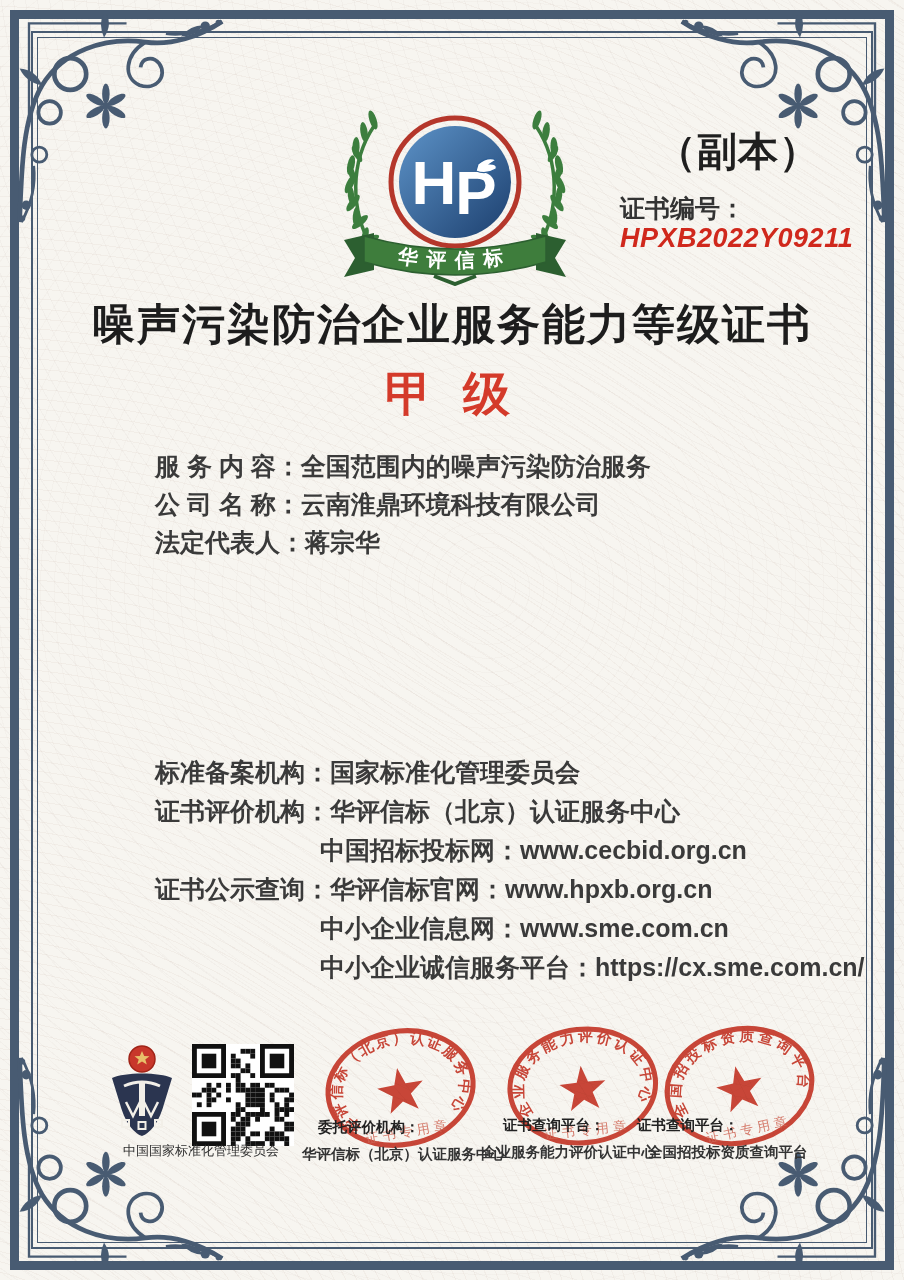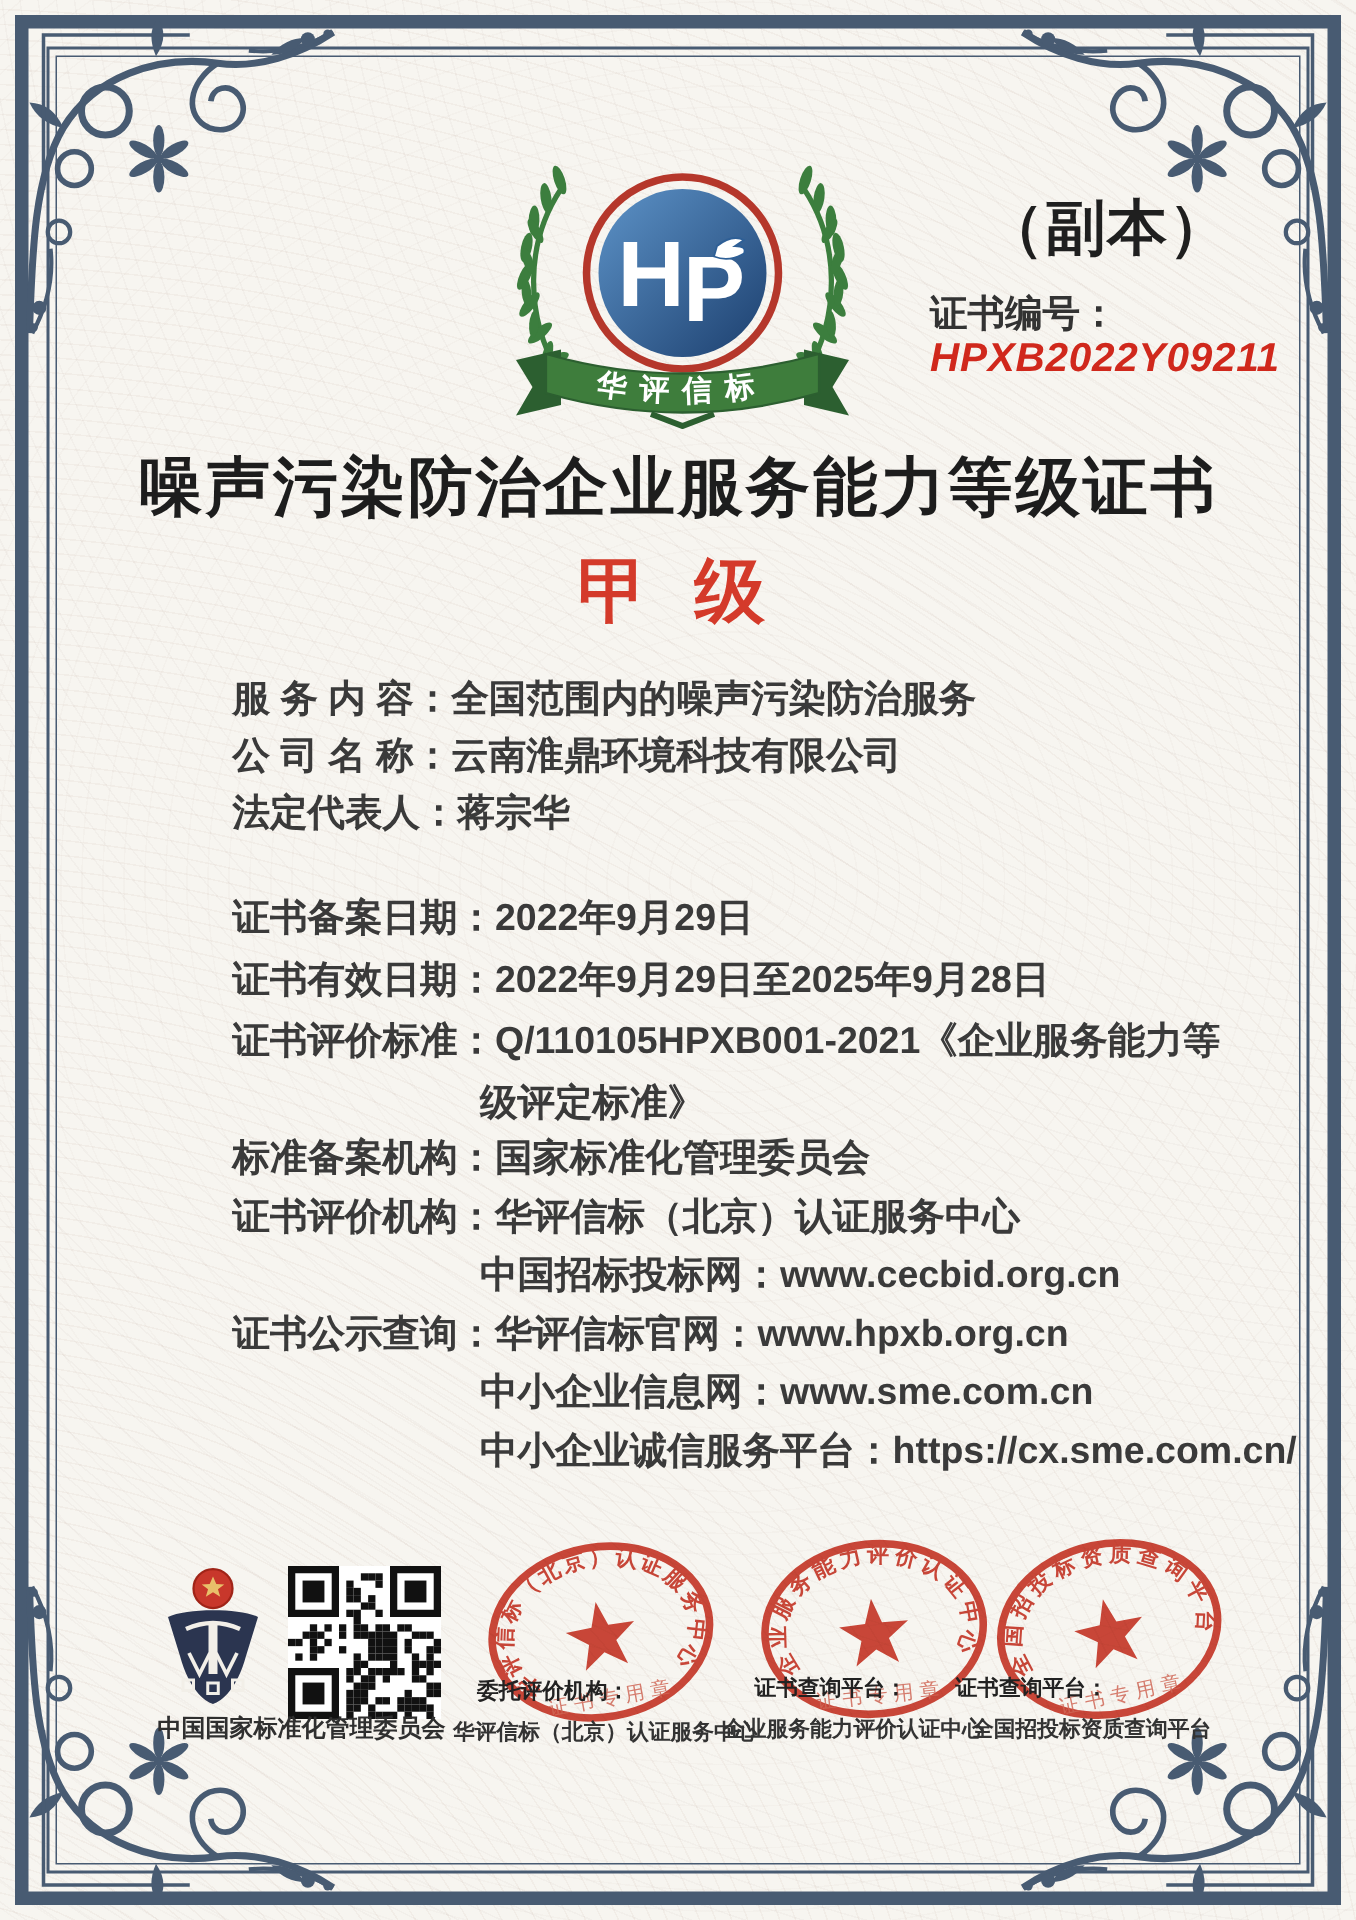--- a/index.html
+++ b/index.html
@@ -32,21 +32,21 @@
   .block{color:#3a3a3a;font-weight:700;font-size:25px;margin-left:37px;}
   .block .row{white-space:nowrap;}
   .block .row.cont{padding-left:165px;}
   .block1{left:118px;top:447px;line-height:38px;}
   .block2{left:118px;top:592px;line-height:41px;}
   .block3{left:118px;top:753px;line-height:39px;}
   
   .authority{left:100px;top:1040px;width:200px;}
   .emblem{position:absolute;left:4px;top:2px;width:76px;height:98px;}
   .qr{position:absolute;left:92px;top:4px;width:102px;height:102px;}
-  .authority-caption{position:absolute;left:-14px;top:102px;width:230px;text-align:center;font-size:16px;font-weight:700;color:#2f2f2f;white-space:nowrap;}
+  .authority-caption{position:absolute;left:-14px;top:102px;width:230px;text-align:center;font-size:13px;font-weight:400;color:#2f2f2f;white-space:nowrap;}
   .seal-group{position:absolute;width:200px;height:150px;}
   .seal-svg{position:absolute;width:158px;height:127px;mix-blend-mode:multiply;opacity:.93;}
   .seal-label{position:absolute;font-size:14.5px;font-weight:bold;color:#222;white-space:nowrap;}
   .seal-name{position:absolute;font-size:14.5px;font-weight:600;color:#333;white-space:nowrap;}
   .s1{left:300px;top:1025px;}
   .s2{left:482px;top:1023px;}
   .s3{left:637px;top:1023px;}
   .s1 .seal-svg{left:22px;top:2px;transform:rotate(-10deg);}
   .s2 .seal-svg{left:22px;top:2px;transform:rotate(-6deg);}
   .s3 .seal-svg{left:24px;top:2px;transform:rotate(-12deg);}
@@ -176,26 +176,20 @@
 
   <div class="abs title">噪声污染防治企业服务能力等级证书</div>
   <div class="abs grade">甲 级</div>
 
   <div class="abs block block1">
     <div class="row"><span>服 务 内 容：</span><span>全国范围内的噪声污染防治服务</span></div>
     <div class="row"><span>公 司 名 称：</span><span>云南淮鼎环境科技有限公司</span></div>
     <div class="row"><span>法定代表人：</span><span>蒋宗华</span></div>
   </div>
 
-  <div class="abs block block2">
-    <div class="row"><span>证书备案日期：</span><span>2022年9月29日</span></div>
-    <div class="row"><span>证书有效日期：</span><span>2022年9月29日至2025年9月28日</span></div>
-    <div class="row"><span>证书评价标准：</span><span>Q/110105HPXB001-2021《企业服务能力等</span></div>
-    <div class="row cont"><span>级评定标准》</span></div>
-  </div>
 
   <div class="abs block block3">
     <div class="row"><span>标准备案机构：</span><span>国家标准化管理委员会</span></div>
     <div class="row"><span>证书评价机构：</span><span>华评信标（北京）认证服务中心</span></div>
     <div class="row cont"><span>中国招标投标网：www.cecbid.org.cn</span></div>
     <div class="row"><span>证书公示查询：</span><span>华评信标官网：www.hpxb.org.cn</span></div>
     <div class="row cont"><span>中小企业信息网：www.sme.com.cn</span></div>
     <div class="row cont"><span>中小企业诚信服务平台：https://cx.sme.com.cn/</span></div>
   </div>
 

